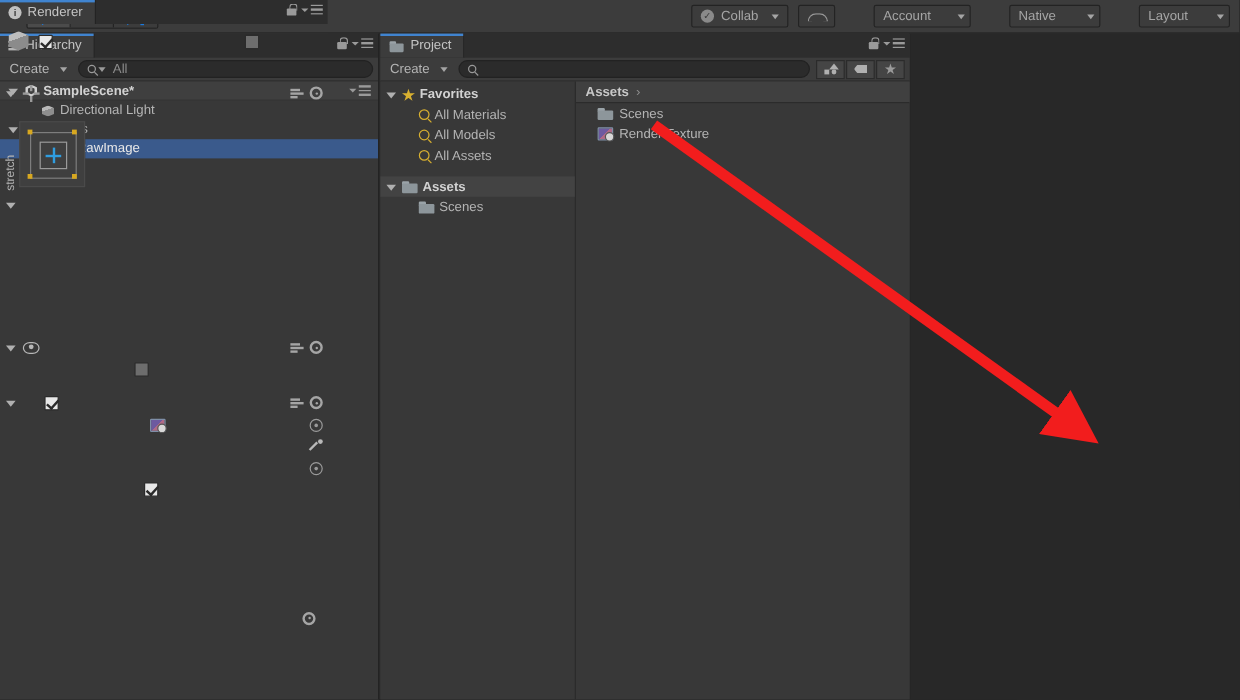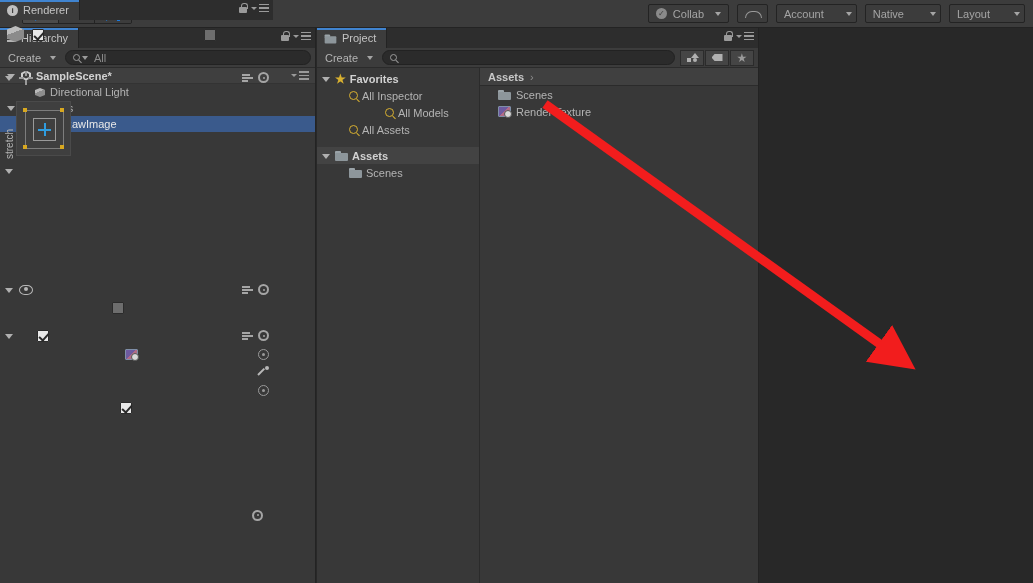--- a/index.html
+++ b/index.html
@@ -24,21 +24,21 @@
   .tri{width:0;height:0;border-left:11px solid #1a7ae0;border-top:7px solid transparent;border-bottom:7px solid transparent;}
   .pause-ic{display:flex;gap:3px;}
   .pause-ic i{display:block;width:4px;height:13px;background:#1a7ae0;}
   .step-ic{display:flex;align-items:center;gap:1px;}
   .step-ic .t{width:0;height:0;border-left:10px solid #1a7ae0;border-top:7px solid transparent;border-bottom:7px solid transparent;}
   .step-ic .b{width:3px;height:14px;background:#1a7ae0;}
 
   .tb-right{margin-left:auto;display:flex;align-items:center;gap:8px;margin-right:8px;}
   .tb-btn{height:19px;background:#3c3c3c;border:1px solid #232323;border-radius:2px;
           display:flex;align-items:center;padding:0 7px;color:#a5a5a5;font-size:11px;gap:6px;}
-  .tb-btn.pop{padding-right:4px;}
+  .tb-btn.pop{padding-right:4px;margin-left:24px;}
   .caret{width:0;height:0;border-left:3.5px solid transparent;border-right:3.5px solid transparent;
          border-top:4px solid #a5a5a5;margin-left:5px;}
   .collab-dot{width:11px;height:11px;border-radius:50%;background:#8a8a8a;display:flex;align-items:center;justify-content:center;}
   .collab-dot span{color:#3c3c3c;font-size:8px;line-height:1;}
   .cloud{width:15px;height:9px;position:relative;}
   .cloud:before{content:"";position:absolute;left:0;bottom:0;width:15px;height:6px;
       border:1.4px solid #9a9a9a;border-bottom:none;border-radius:7px 7px 0 0;}
 
   
   .panel{position:absolute;background:#383838;}
@@ -363,23 +363,23 @@
     <div class="pbody">
       <div class="ptree" id="project-tree">
           <div class="prow bold" style="padding-left: 4px;">
             <span class="foldo down"></span>
             <span class="star">★</span>
             <span>Favorites</span>
           </div>
           <div class="prow" style="padding-left: 18px;">
             <span class="foldo"></span>
             <span class="mag y" style="width: 9px; height: 9px; border-width: 1.8px;"></span>
-            <span>All Inspector</span>
-          </div>
-          <div class="prow" style="padding-left: 18px; margin-left: 36px;">
+            <span>All Materials</span>
+          </div>
+          <div class="prow" style="padding-left: 18px;">
             <span class="foldo"></span>
             <span class="mag y" style="width: 9px; height: 9px; border-width: 1.8px;"></span>
             <span>All Models</span>
           </div>
           <div class="prow" style="padding-left: 18px;">
             <span class="foldo"></span>
             <span class="mag y" style="width: 9px; height: 9px; border-width: 1.8px;"></span>
             <span>All Assets</span>
           </div>
           <div style="height: 9px;"></div>

